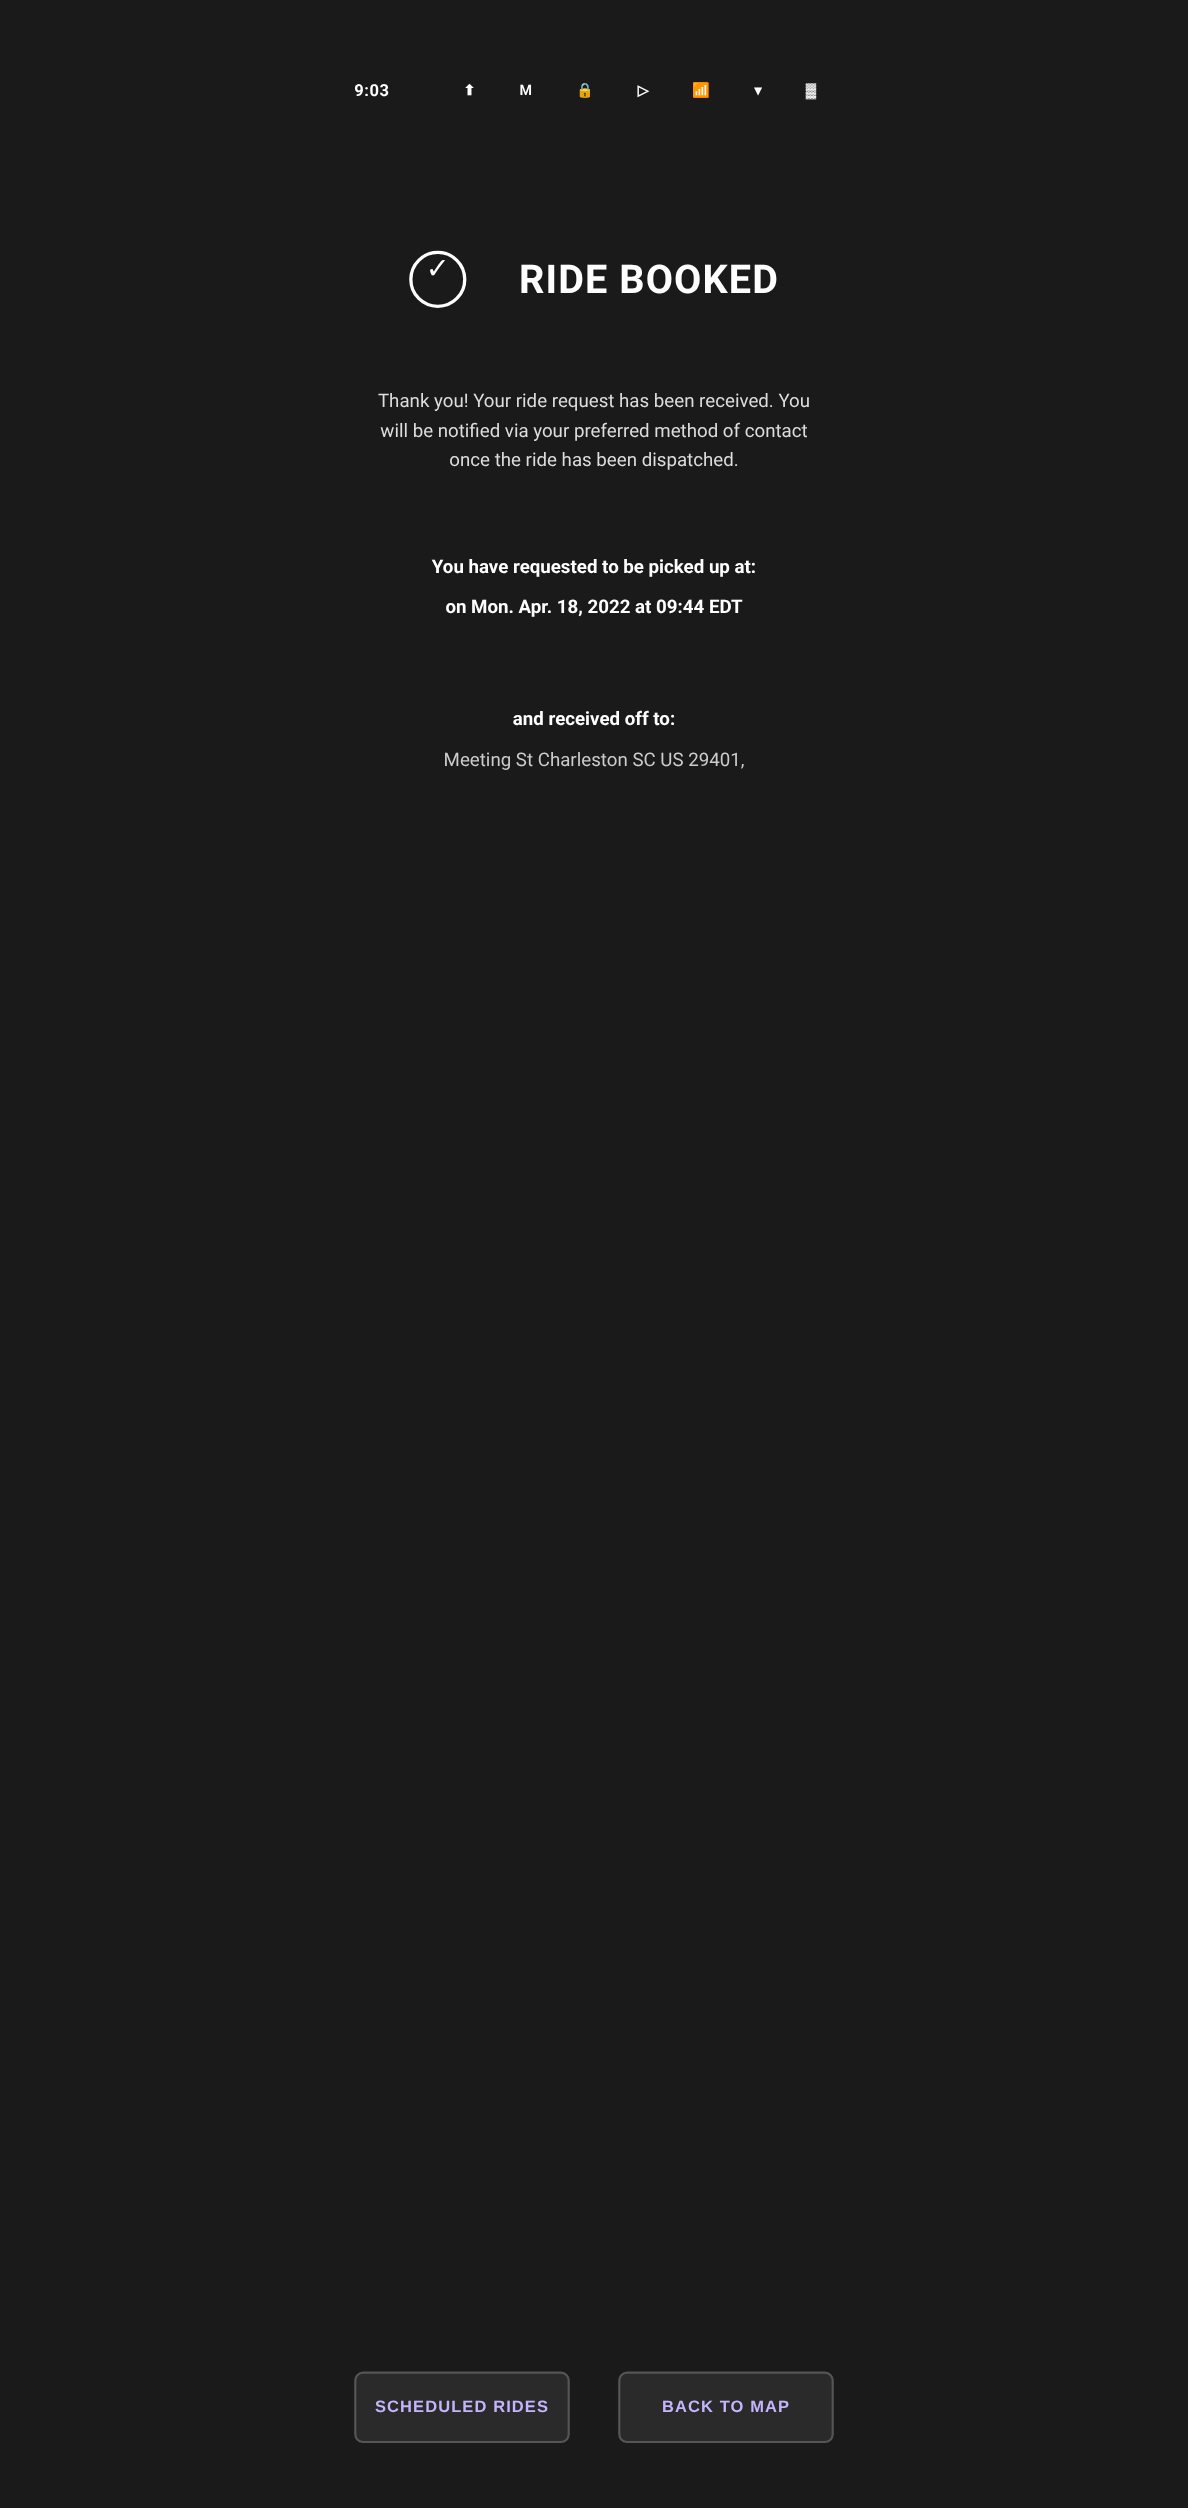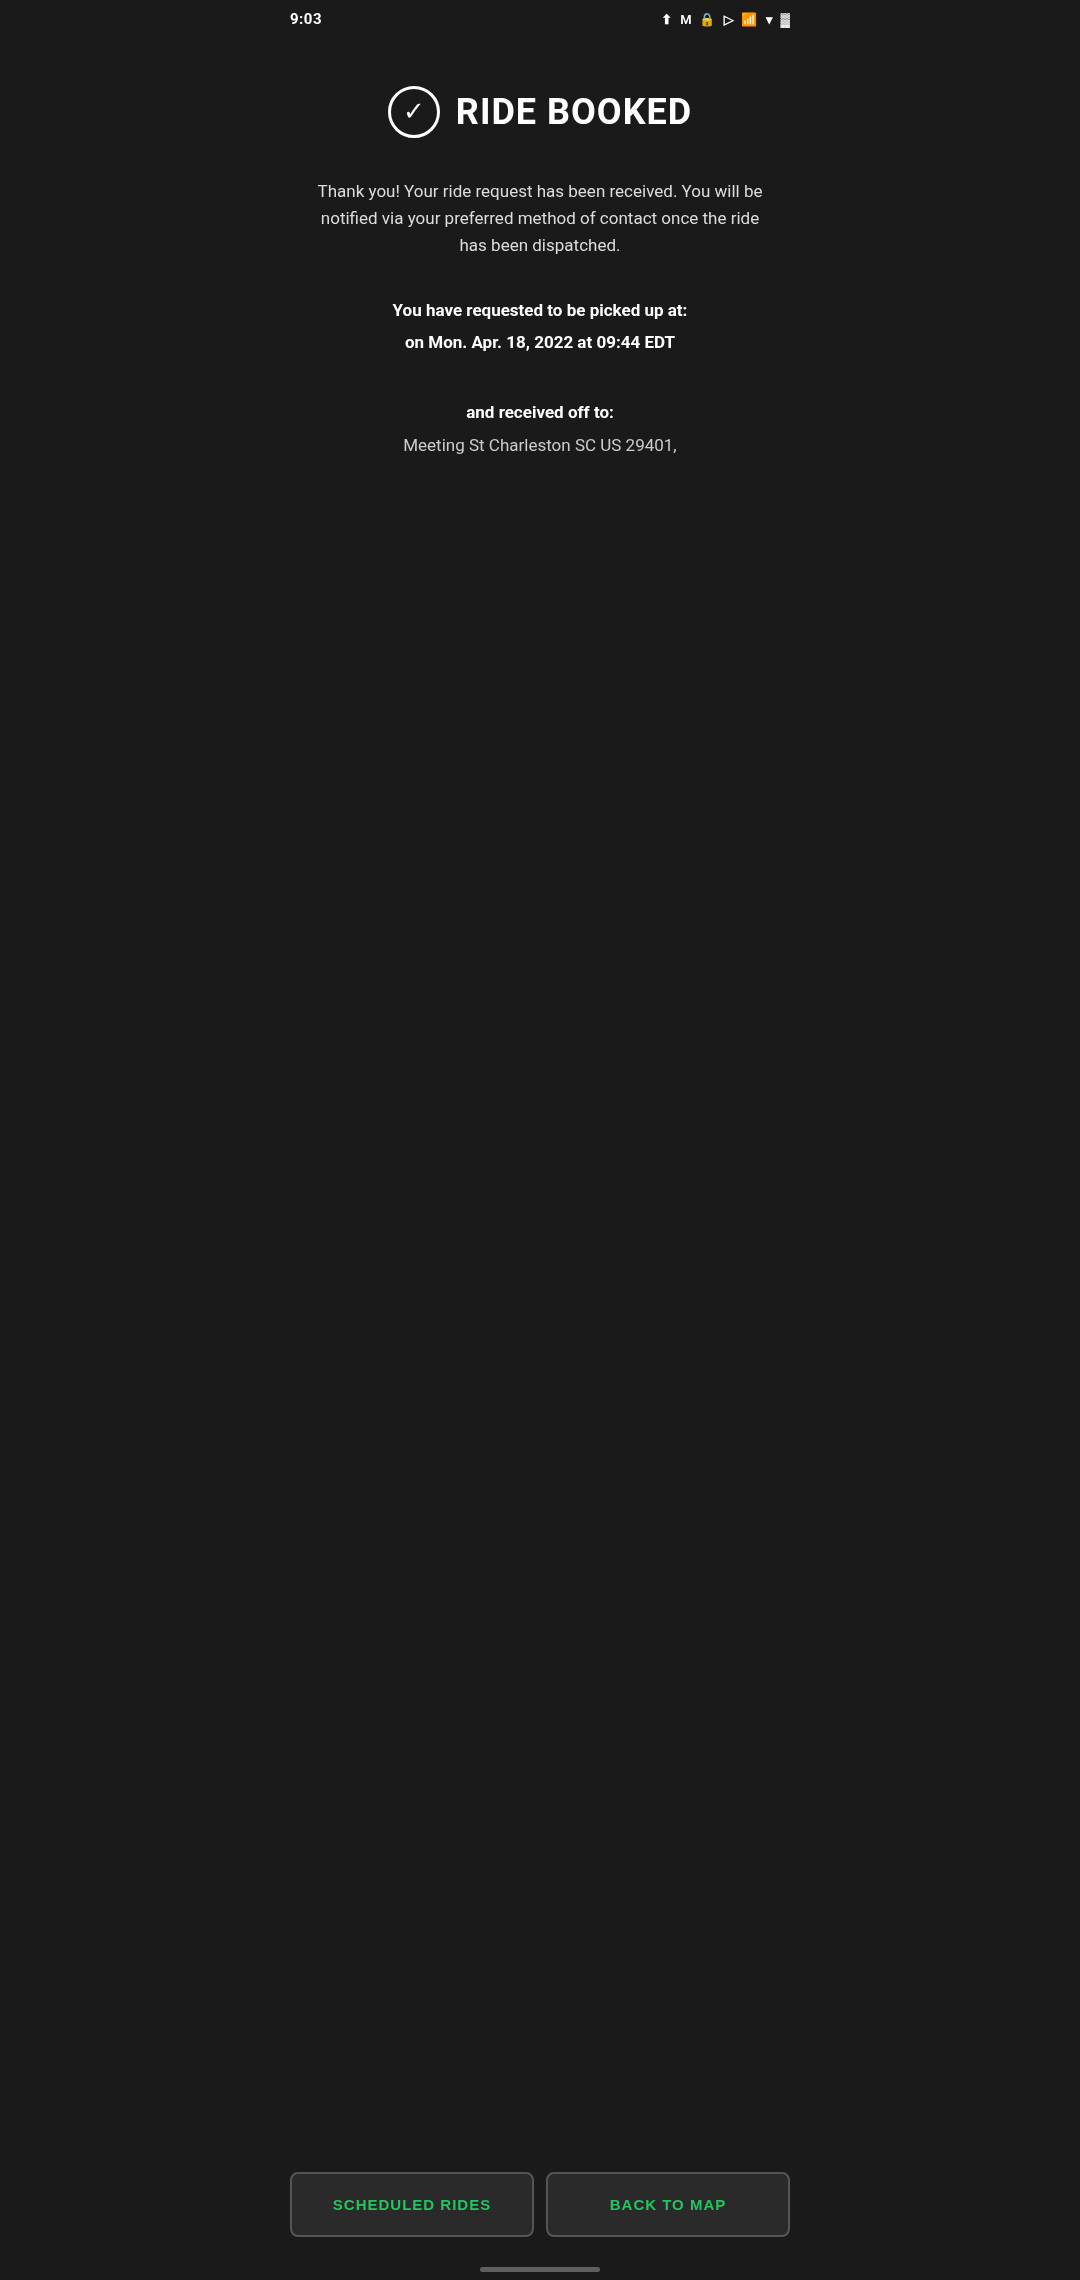--- a/index.html
+++ b/index.html
@@ -1,17 +1,17 @@
 <!DOCTYPE html>
 <html><head>
   <meta charset="utf-8">
   <meta name="viewport" content="width=device-width, initial-scale=1">
   <style>
     * {
-      margin: 0;
+      margin: 16px;
       padding: 0;
       box-sizing: border-box;
     }
 
     body {
       background-color: #1a1a1a;
       color: #ffffff;
       font-family: -apple-system, BlinkMacSystemFont, 'Segoe UI', Roboto, sans-serif;
       width: 100%;
       max-width: 540px;
@@ -147,21 +147,21 @@
       padding: 16px 20px 30px;
       background-color: #1a1a1a;
     }
 
     .btn {
       flex: 1;
       padding: 22px 0;
       border-radius: 8px;
       border: 2px solid #555555;
       background-color: #2a2a2a;
-      color: #22c55e;
+      color: #c4b5fd;
       font-size: 15px;
       font-weight: 700;
       letter-spacing: 1px;
       text-transform: uppercase;
       cursor: pointer;
       text-align: center;
     }
 
     .home-indicator {
       height: 5px;

